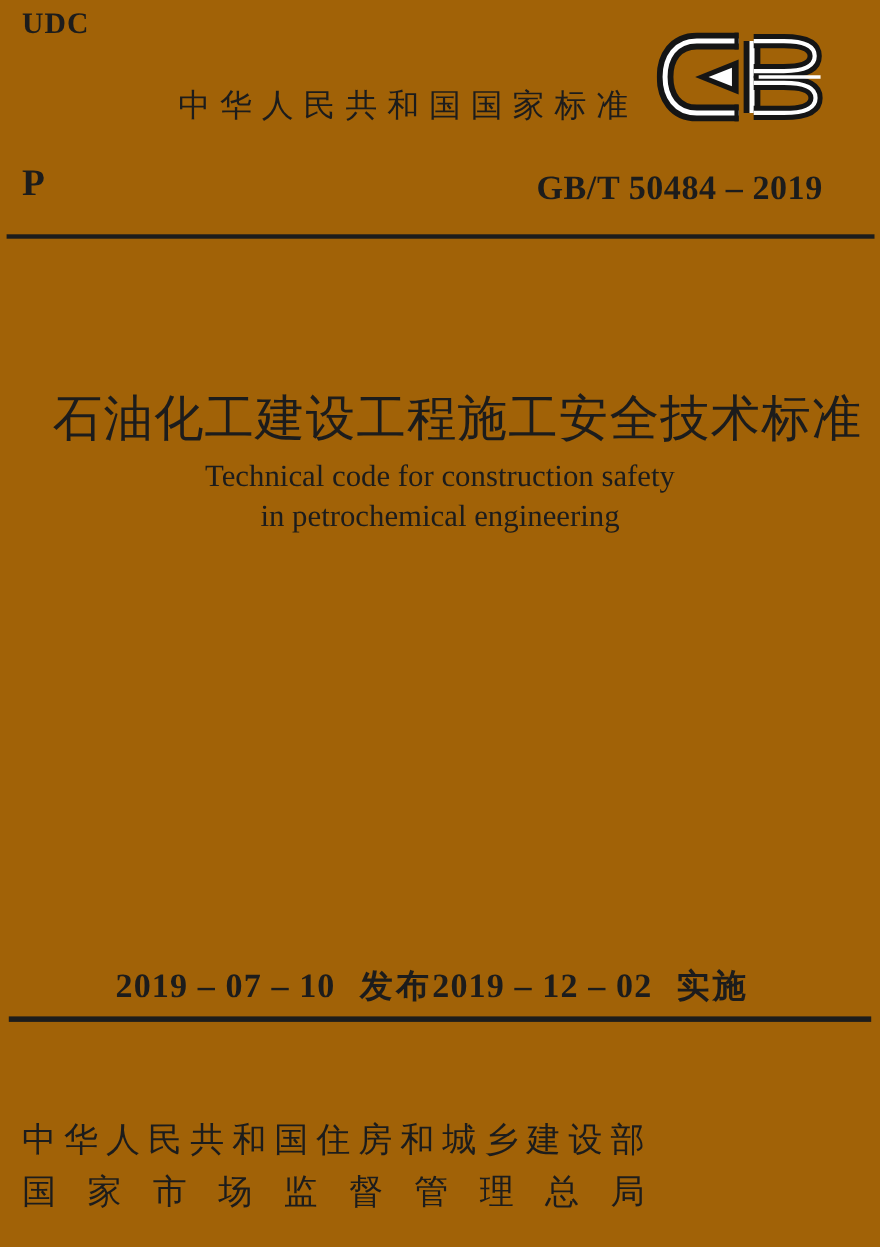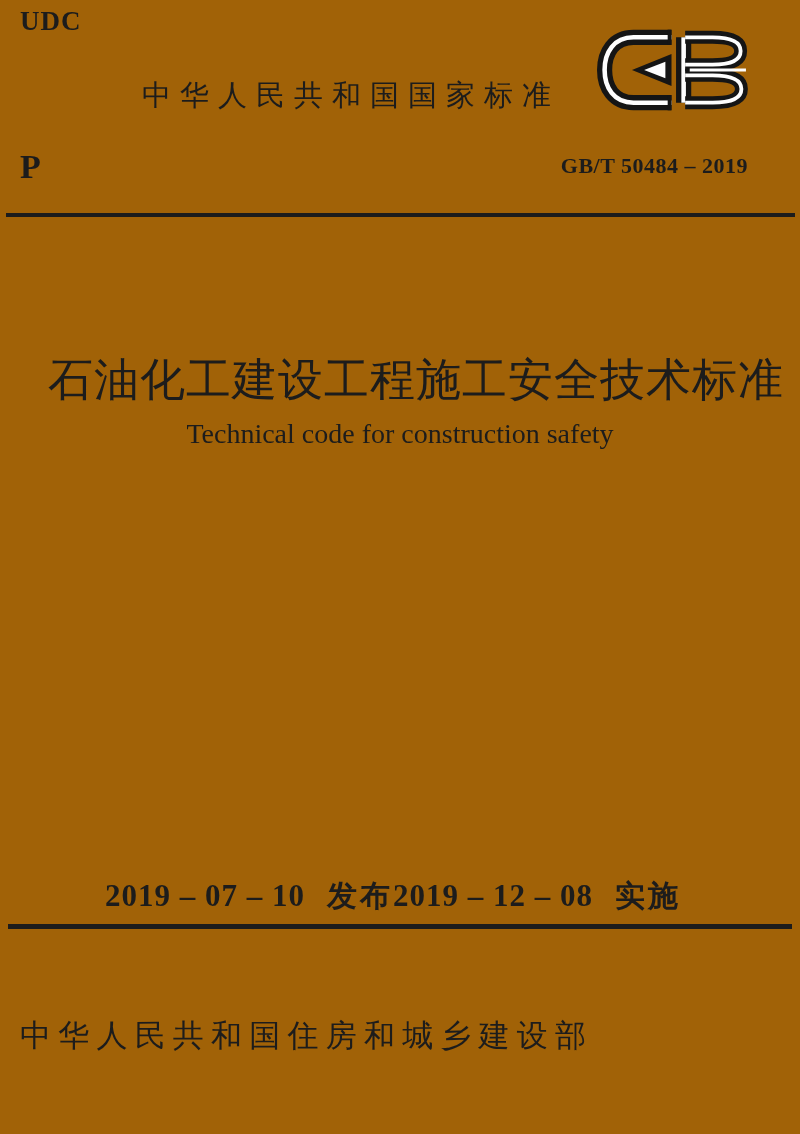--- a/index.html
+++ b/index.html
@@ -21,21 +21,21 @@
     position: absolute;
     left: 20px;
     top: 6px;
     font-family: "Liberation Serif", serif;
     font-weight: bold;
     font-size: 27px;
     letter-spacing: 1px;
   }
   .header-title {
     position: absolute;
-    left: 142px;
+    left: 162px;
     top: 76px;
     font-family: "Liberation Sans", sans-serif;
     font-weight: 500;
     font-size: 29px;
     letter-spacing: 9px;
     white-space: nowrap;
   }
   .gb-logo {
     position: absolute;
     left: 597px;
@@ -50,21 +50,21 @@
     font-family: "Liberation Serif", serif;
     font-weight: bold;
     font-size: 34px;
   }
   .std-number {
     position: absolute;
     right: 52px;
     top: 153px;
     font-family: "Liberation Serif", serif;
     font-weight: bold;
-    font-size: 22px;
+    font-size: 31px;
     letter-spacing: 0.5px;
     white-space: nowrap;
     text-align: center;
   }
   .rule {
     position: absolute;
     background: #1c1c1c;
   }
   .rule-top {
     left: 6px;
@@ -190,33 +190,35 @@
 
   <div class="class-p">P</div>
 
   <div class="std-number">GB/T 50484 – 2019</div>
 
   <div class="rule rule-top"></div>
 
   <h1 class="title-cn">石油化工建设工程施工安全技术标准</h1>
 
   <div class="title-en line1">Technical code for construction safety</div>
+  <div class="title-en line2">in petrochemical engineering</div>
 
   <div class="date-row">
     <div class="date-group">
       <span class="date-value">2019 – 07 – 10</span>
       <span class="date-label">发布</span>
     </div>
     <div class="date-group">
-      <span class="date-value">2019 – 12 – 08</span>
+      <span class="date-value">2019 – 12 – 02</span>
       <span class="date-label">实施</span>
     </div>
   </div>
 
   <div class="rule rule-bottom"></div>
 
   <div class="publishers">
     <div class="pub-lines">
       <div class="pub-line">中华人民共和国住房和城乡建设部</div>
+      <div class="pub-line">国家市场监督管理总局</div>
     </div>
   </div>
 
 </div>
 
 </body></html>

